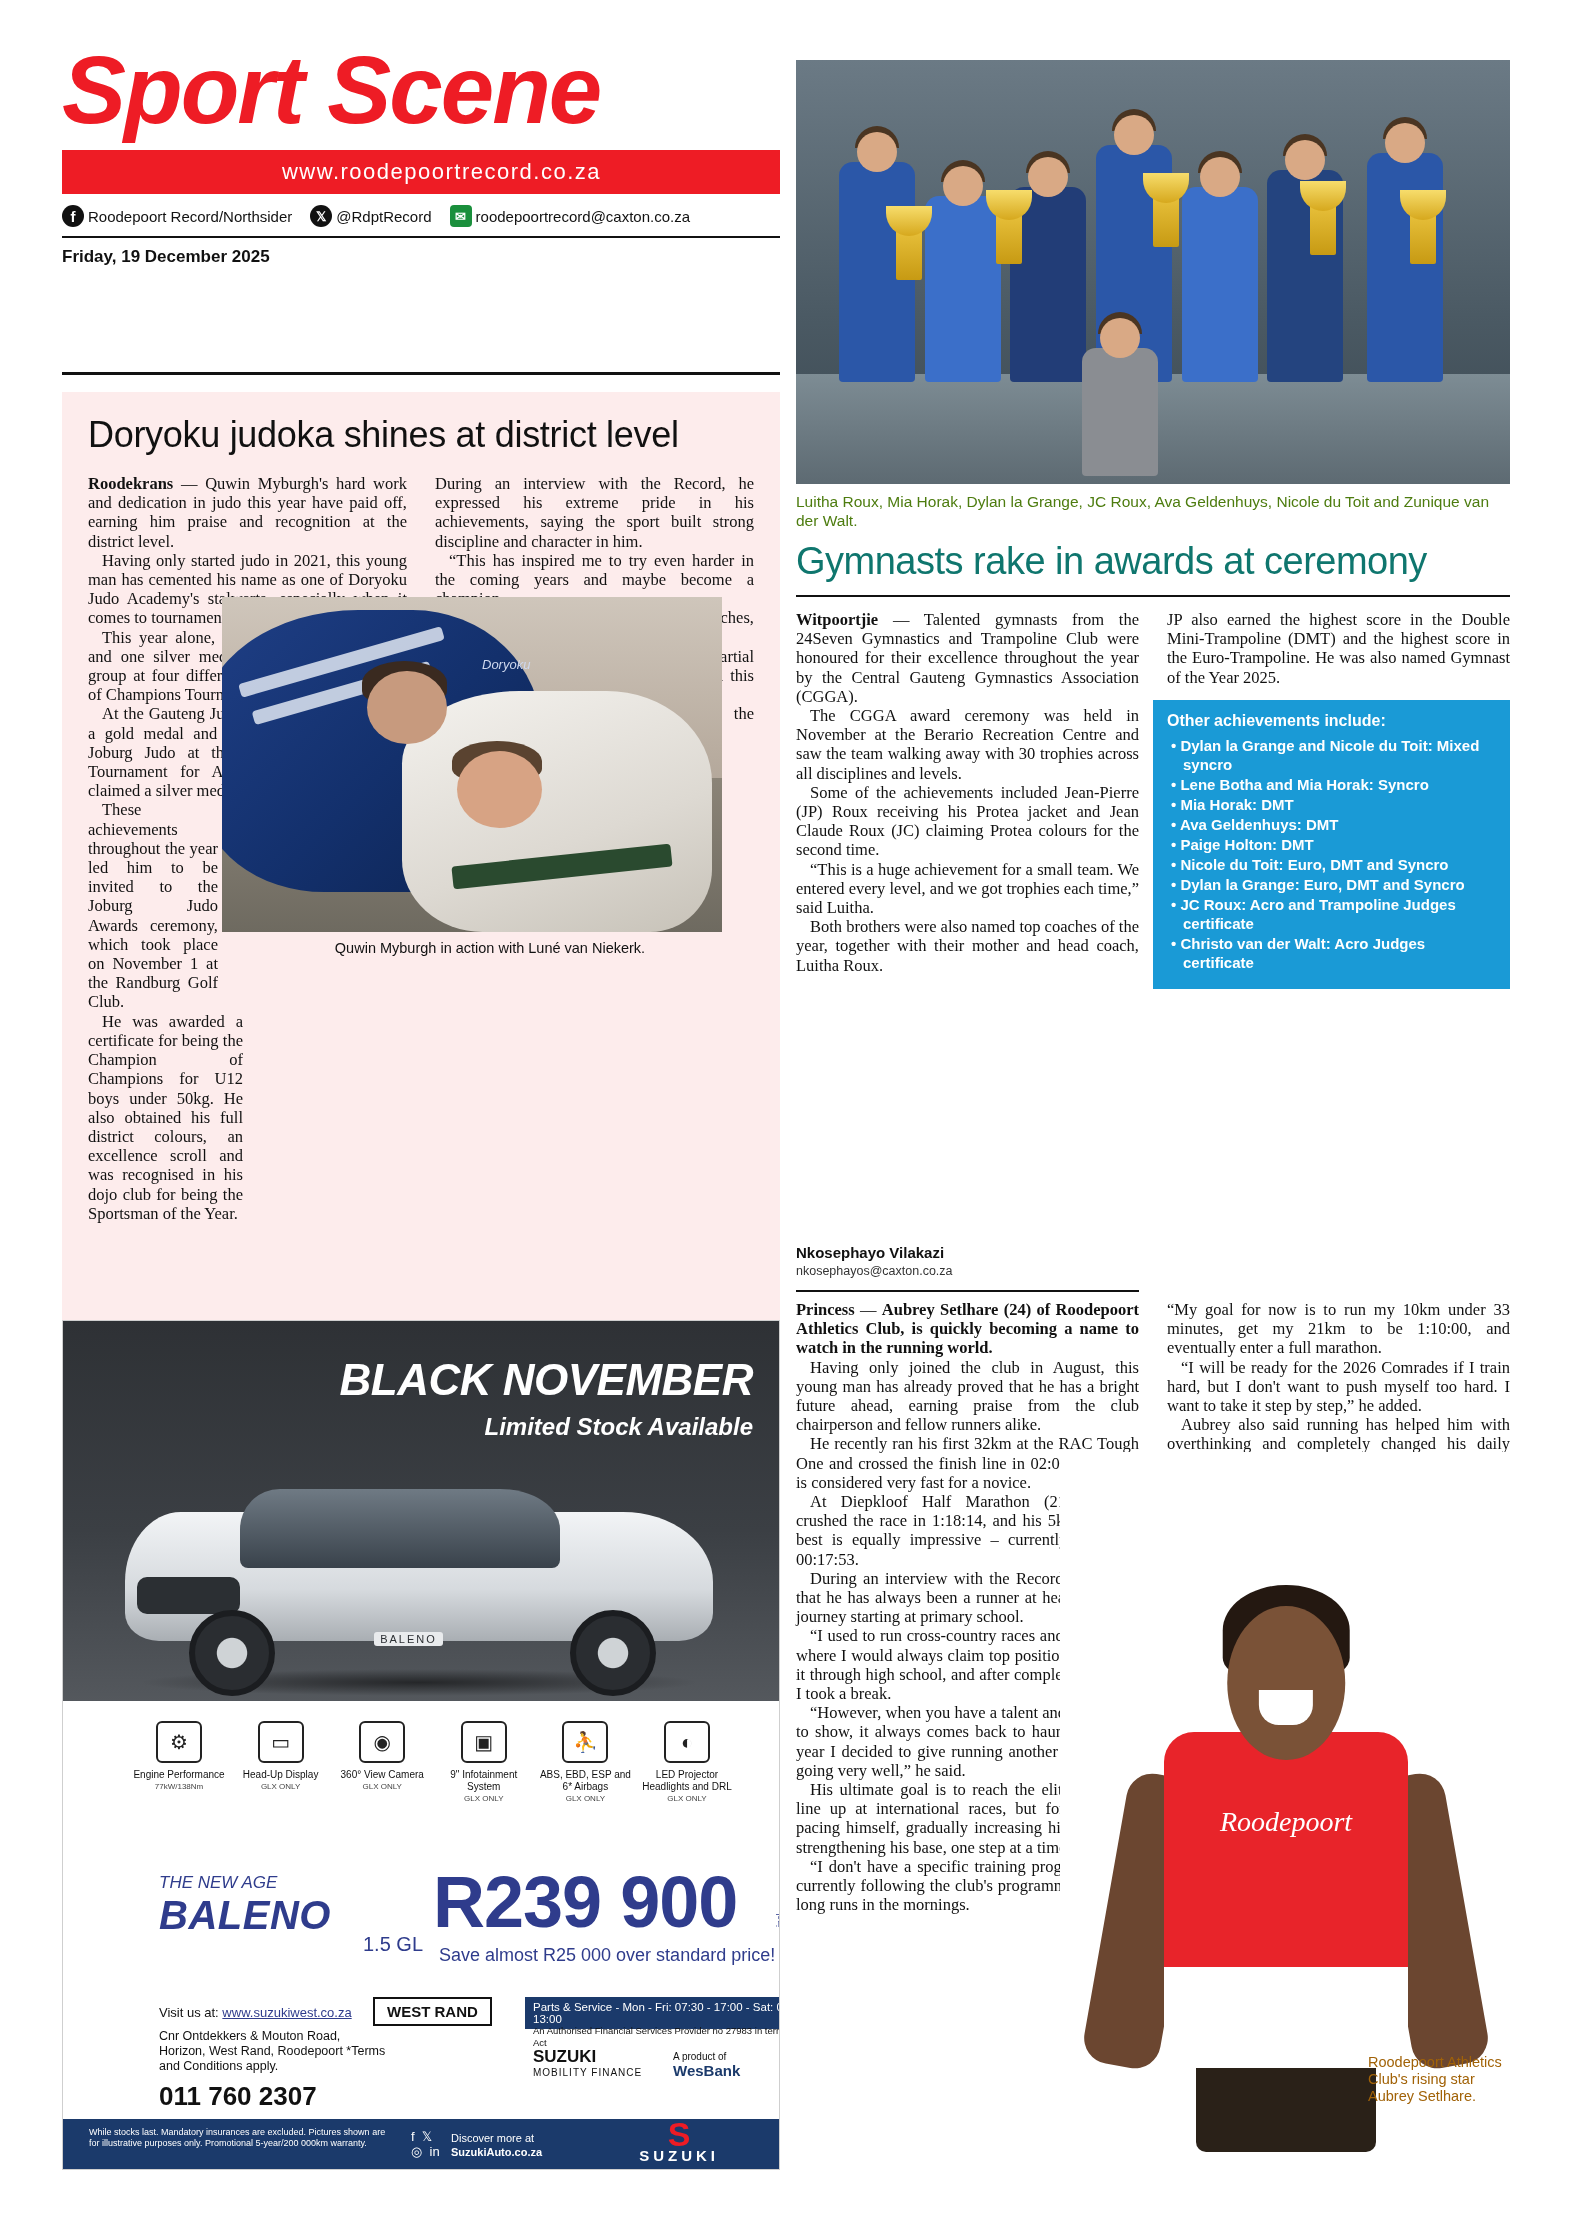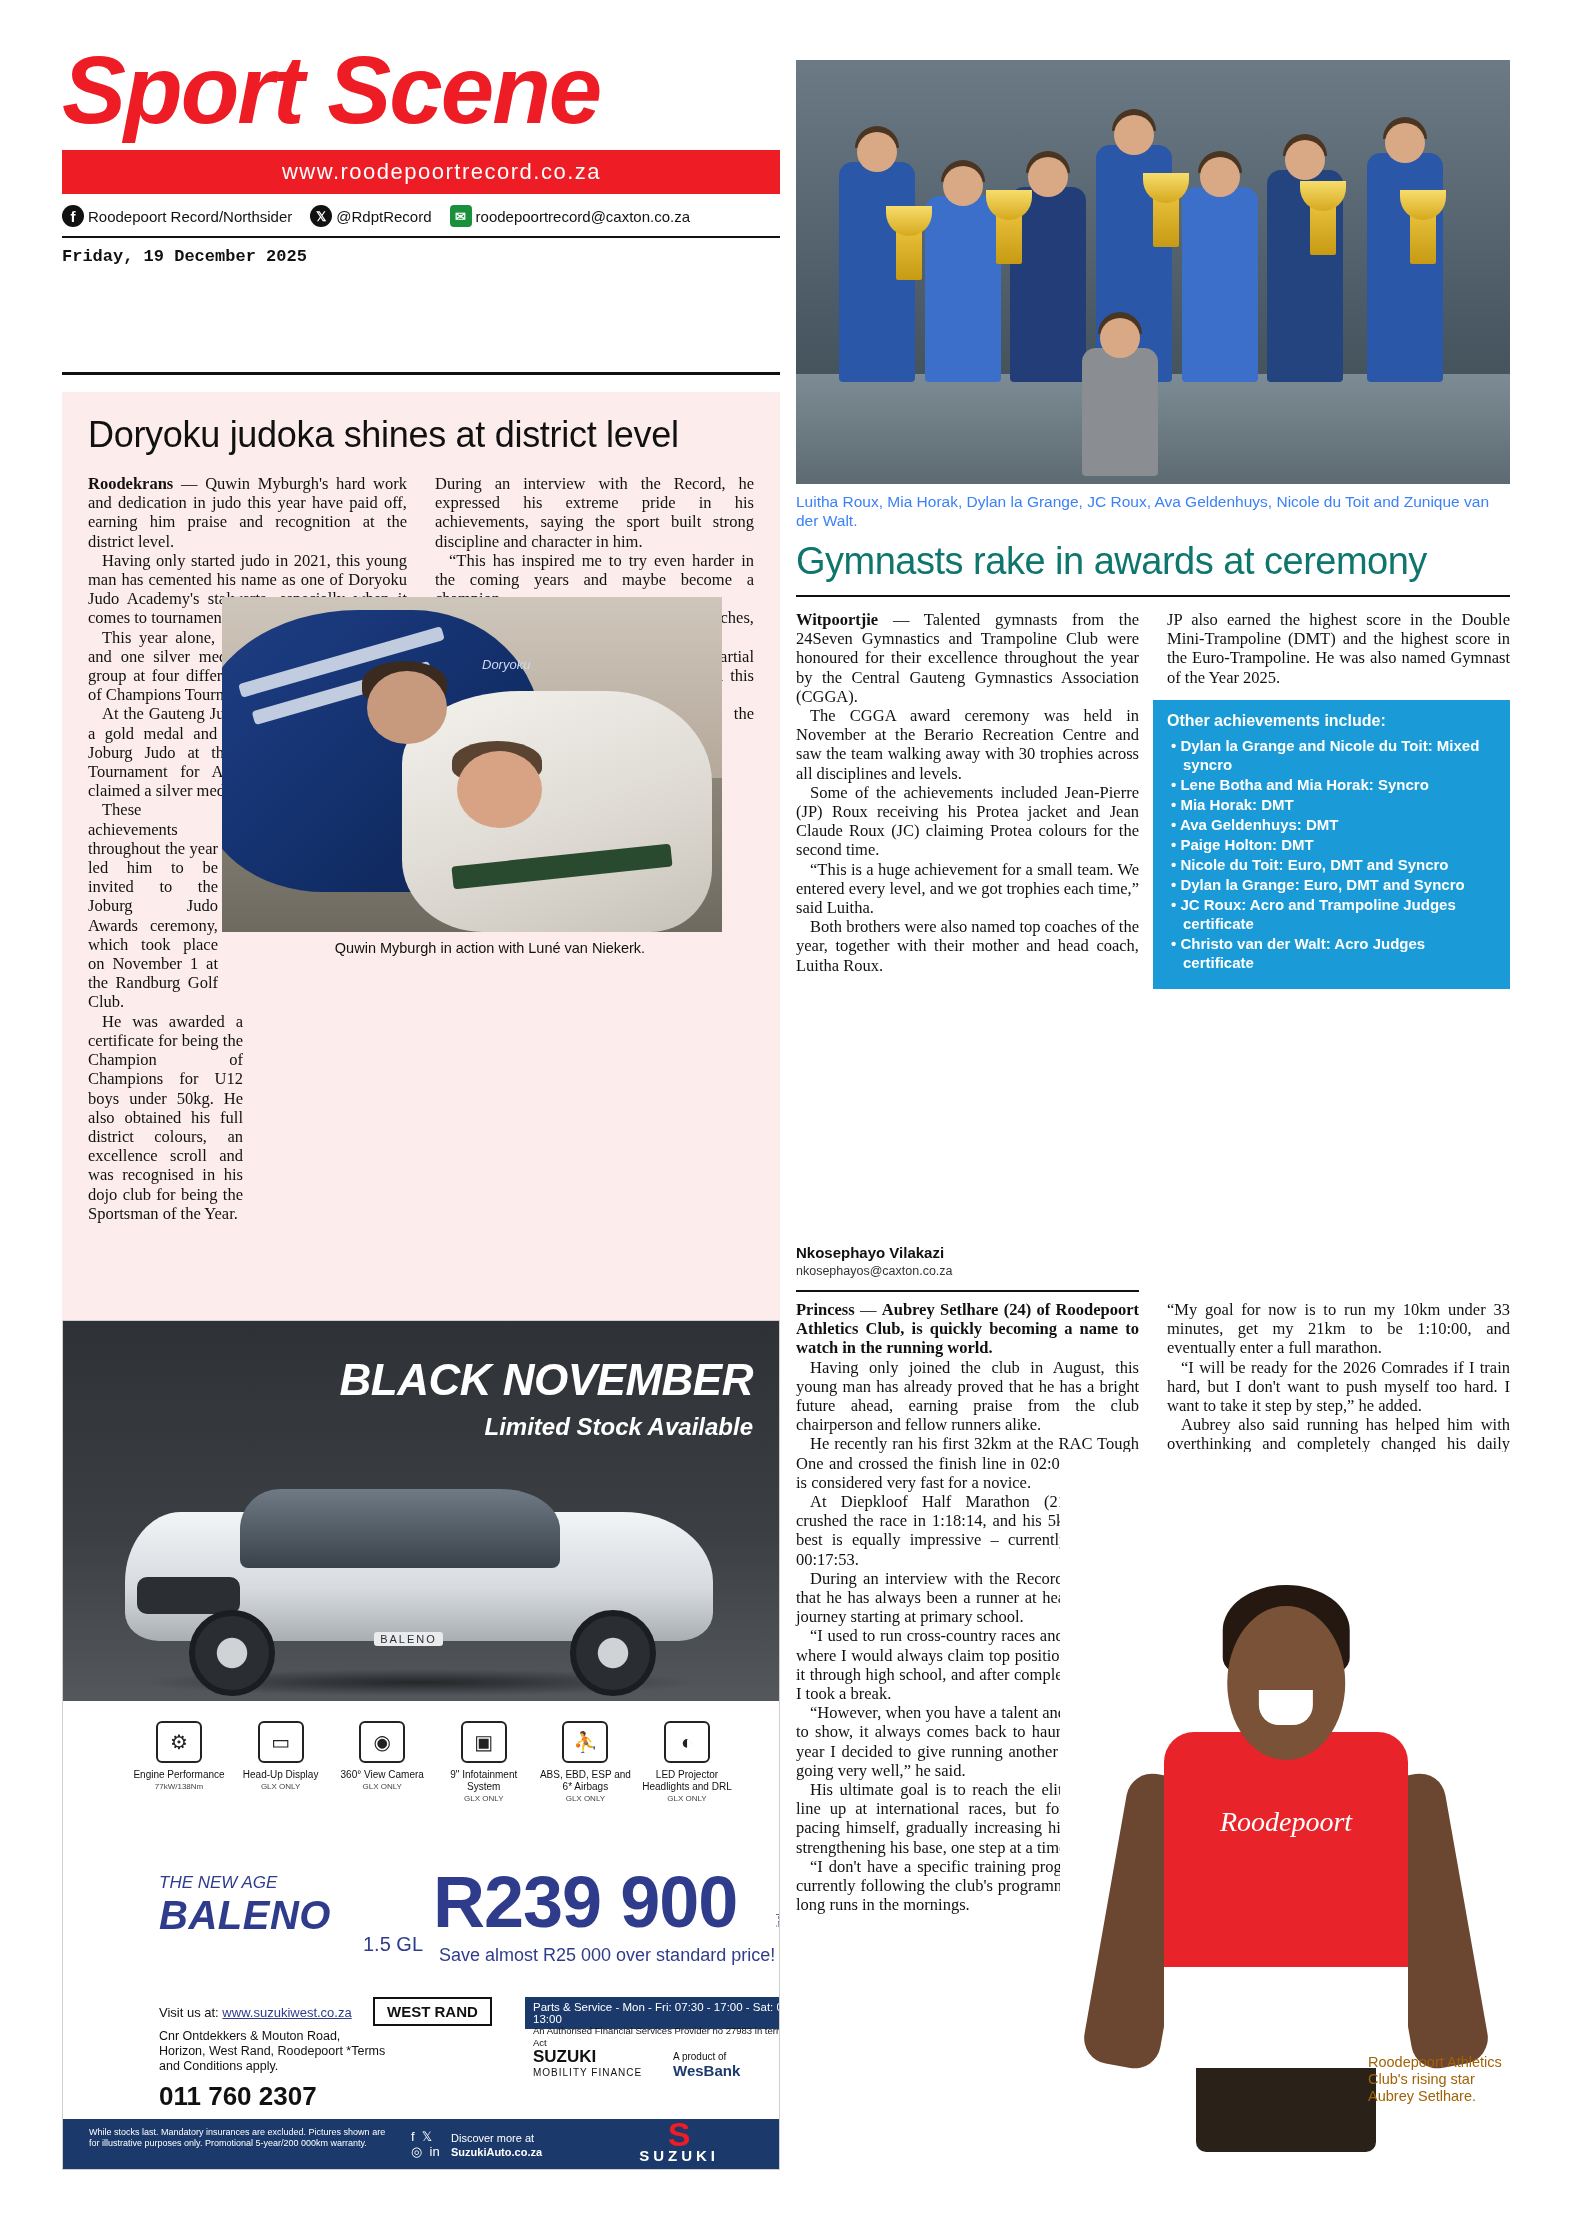--- a/index.html
+++ b/index.html
@@ -72,21 +72,21 @@
     font-size: 15px;
     display: flex; align-items: center; justify-content: center;
     margin-right: 4px;
   }
   .social-badge.fb { background:#111; border-radius: 50%; }
   .social-badge.x  { background:#111; border-radius: 50%; font-size: 13px;}
   .social-badge.mail { background:#1a8f3c; border-radius: 4px; font-size: 13px;}
   .social-item { display:flex; align-items:center; margin-right: 12px; }
   .dateline {
     margin-top: 9px;
-    font-family: Liberation Mono, monospace;
+    font-family: Liberation Sans, sans-serif;
     font-weight: bold;
     font-size: 17px;
     color: #111;
   }
   .rule-thick {
     position: absolute;
     left: 62px; top: 372px; width: 718px;
     height: 3px; background: #111;
   }
 
@@ -339,21 +339,21 @@
   .gym-photo .kid .head {position:absolute; left:50%; top:-30px; transform:translateX(-50%);
      width:40px;height:40px;border-radius:50%; background:#d9a985;}
   .gym-photo .kid .hair {position:absolute; left:50%; top:-36px; transform:translateX(-50%);
      width:44px;height:22px;border-radius:22px 22px 0 0; background:#4a3522;}
   .gym-photo .trophy {position:absolute; width:26px; height:70px;
      background:linear-gradient(180deg,#f4cf4a,#c79a13); border-radius: 6px 6px 2px 2px;}
   .gym-photo .trophy:before {content:""; position:absolute; left:-10px; top:-4px; width:46px; height:30px;
      border-radius: 0 0 24px 24px; background:linear-gradient(180deg,#f7dd6c,#d6a81d);}
   .gym-caption {
     position:absolute; left: 796px; top: 492px; width: 714px;
-    font-family:"Liberation Sans",sans-serif; font-size: 15.5px; line-height: 19px; color:#3b82f6;
+    font-family:"Liberation Sans",sans-serif; font-size: 15.5px; line-height: 19px; color:#4d7c0f;
   }
   .gym-headline {
     position:absolute; left: 796px; top: 540px; width: 714px;
     font-family:"Liberation Sans",sans-serif; font-size: 38px; color:#0f766e; letter-spacing:-0.5px;
   }
   .gym-rule {
     position:absolute; left: 796px; top: 595px; width: 714px; height: 2px; background:#111;
   }
   .gym-cols {
     position:absolute; left: 796px; top: 610px; width: 714px;

